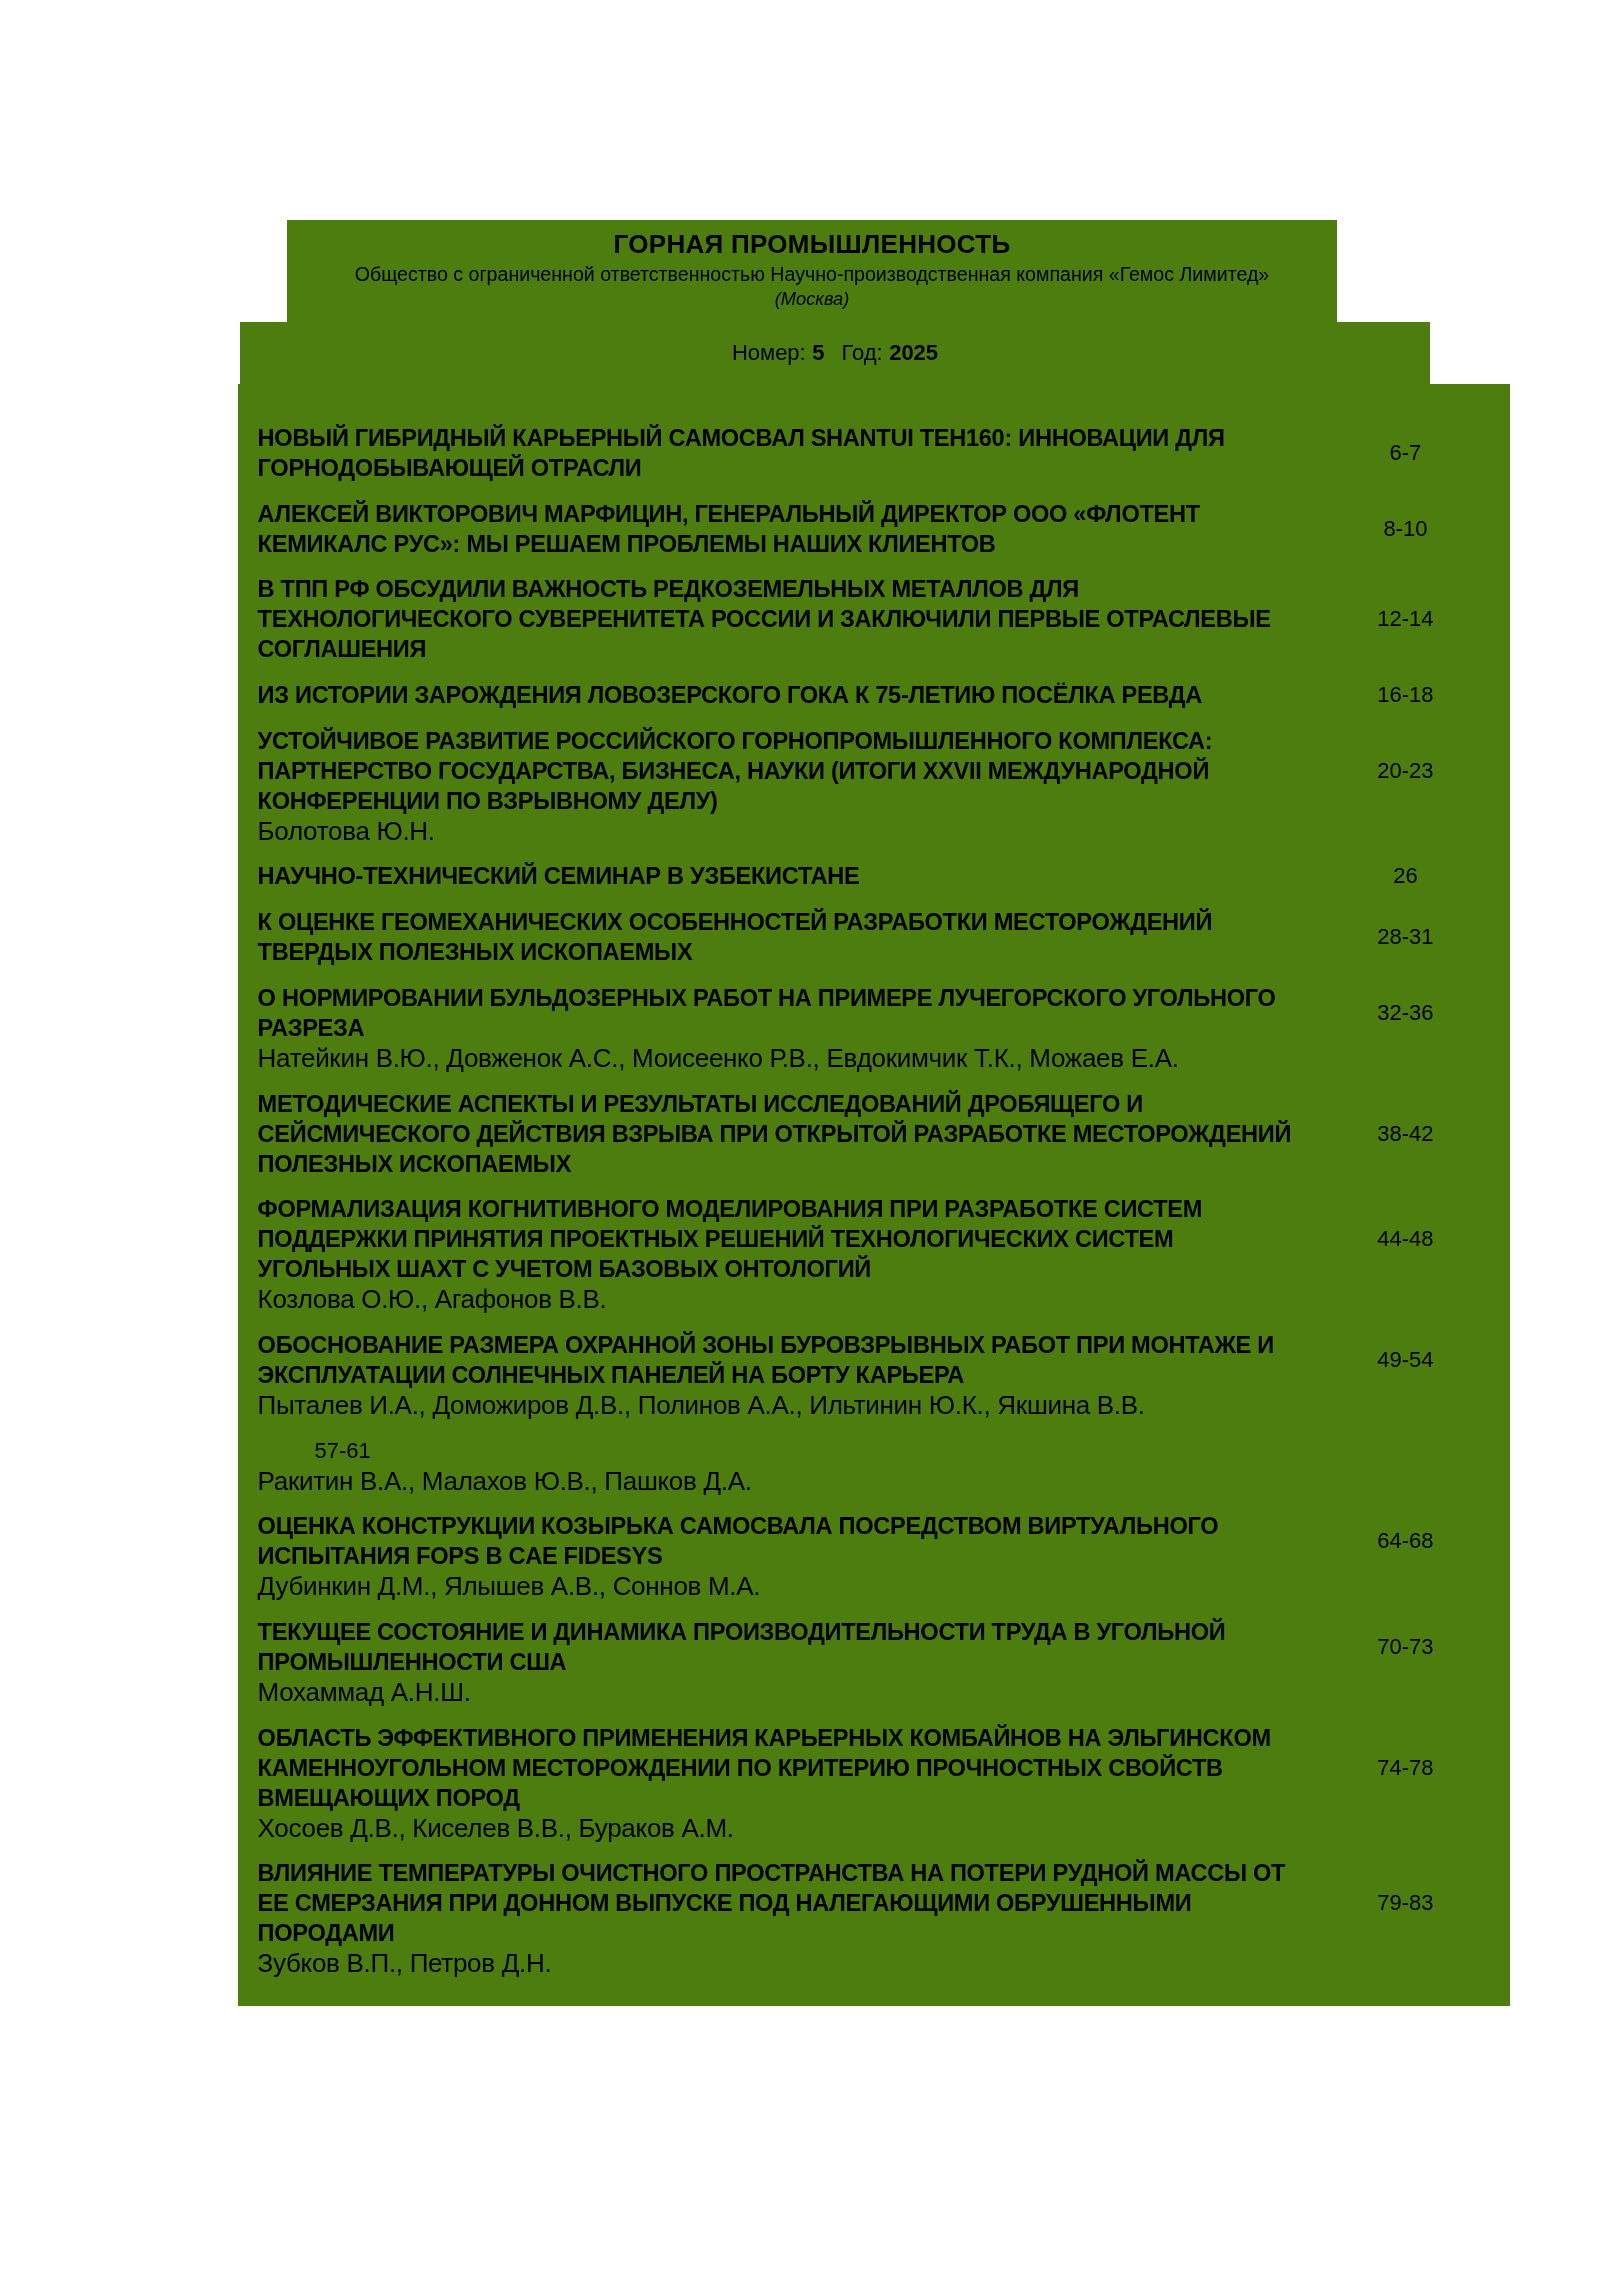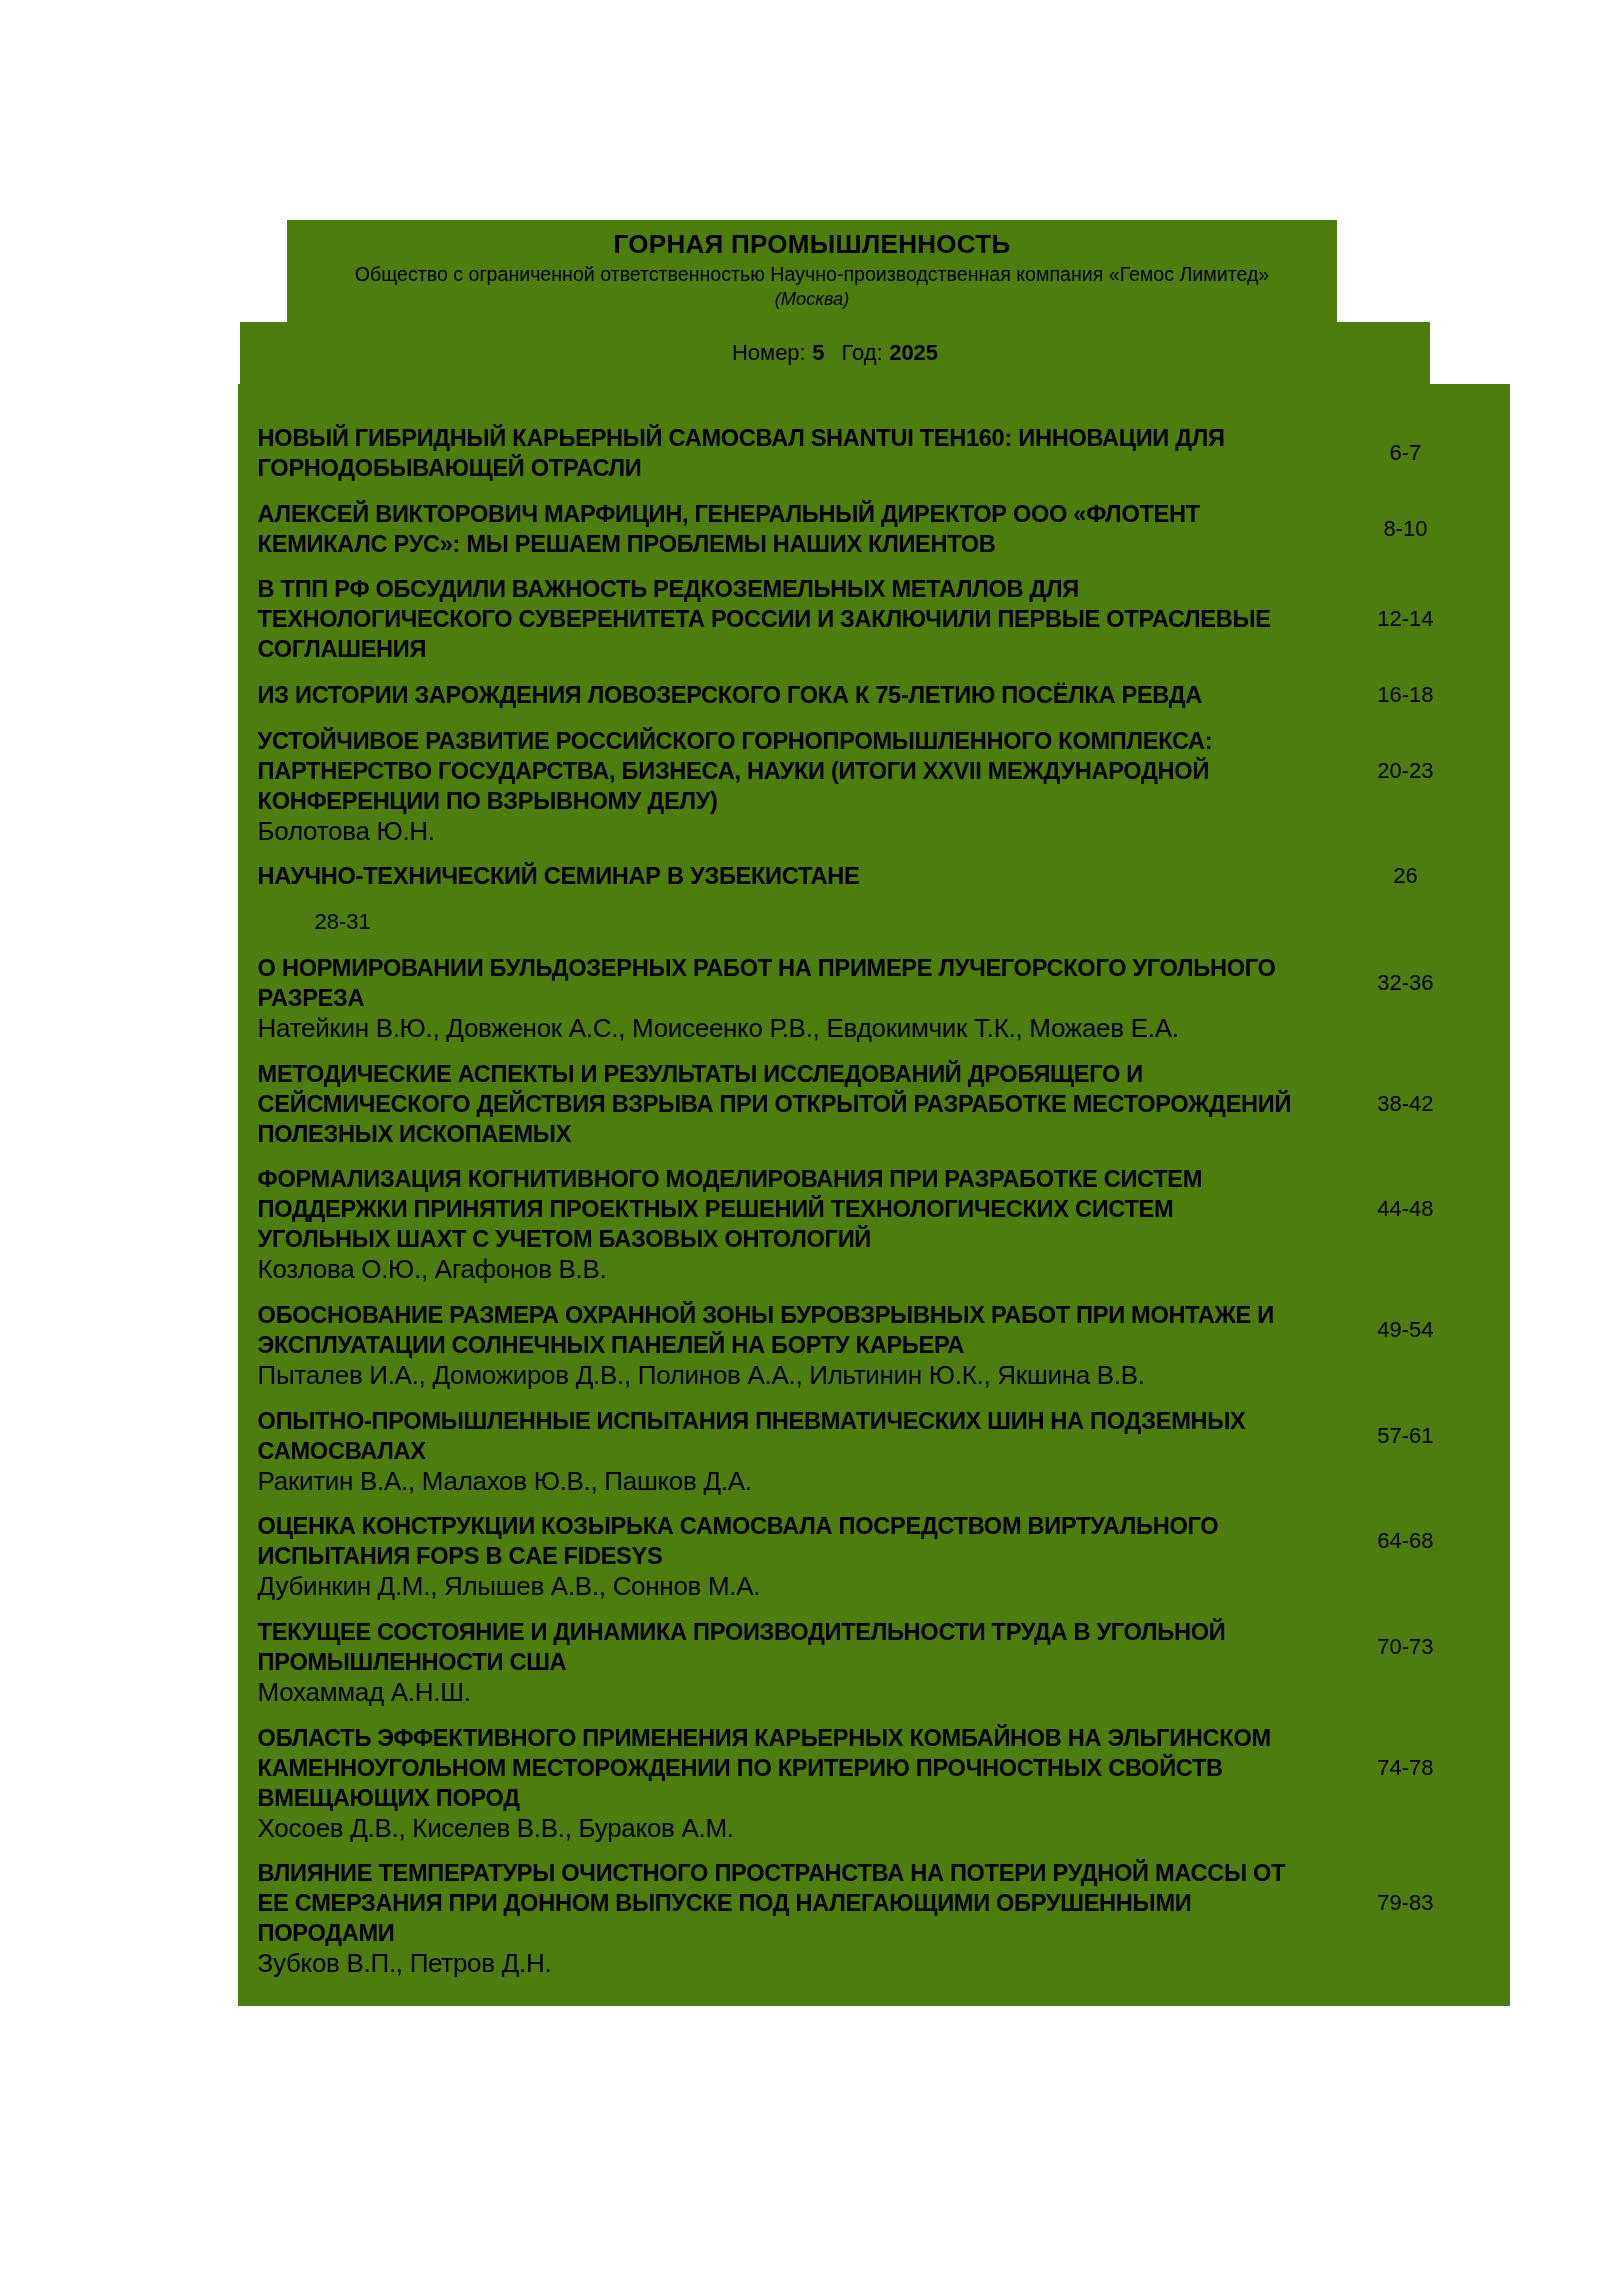--- a/index.html
+++ b/index.html
@@ -151,20 +151,21 @@
   <div class="entry">
     <div class="entry-row">
       <div class="entry-title">НАУЧНО-ТЕХНИЧЕСКИЙ СЕМИНАР В УЗБЕКИСТАНЕ</div>
       <div class="entry-pages">26</div>
     </div>
 
   </div>
 
   <div class="entry">
     <div class="entry-row">
+      <div class="entry-title">К ОЦЕНКЕ ГЕОМЕХАНИЧЕСКИХ ОСОБЕННОСТЕЙ РАЗРАБОТКИ МЕСТОРОЖДЕНИЙ ТВЕРДЫХ ПОЛЕЗНЫХ ИСКОПАЕМЫХ</div>
       <div class="entry-pages">28-31</div>
     </div>
   </div>
 
   <div class="entry">
     <div class="entry-row">
       <div class="entry-title">О НОРМИРОВАНИИ БУЛЬДОЗЕРНЫХ РАБОТ НА ПРИМЕРЕ ЛУЧЕГОРСКОГО УГОЛЬНОГО РАЗРЕЗА</div>
       <div class="entry-pages">32-36</div>
     </div>
     <div class="entry-authors">Натейкин В.Ю., Довженок А.С., Моисеенко Р.В., Евдокимчик Т.К., Можаев Е.А.</div>
@@ -188,21 +189,20 @@
   <div class="entry">
     <div class="entry-row">
       <div class="entry-title">ОБОСНОВАНИЕ РАЗМЕРА ОХРАННОЙ ЗОНЫ БУРОВЗРЫВНЫХ РАБОТ ПРИ МОНТАЖЕ И ЭКСПЛУАТАЦИИ СОЛНЕЧНЫХ ПАНЕЛЕЙ НА БОРТУ КАРЬЕРА</div>
       <div class="entry-pages">49-54</div>
     </div>
     <div class="entry-authors">Пыталев И.А., Доможиров Д.В., Полинов А.А., Ильтинин Ю.К., Якшина В.В.</div>
   </div>
 
   <div class="entry">
     <div class="entry-row">
-      <div class="entry-title">ОПЫТНО-ПРОМЫШЛЕННЫЕ ИСПЫТАНИЯ ПНЕВМАТИЧЕСКИХ ШИН НА ПОДЗЕМНЫХ САМОСВАЛАХ</div>
       <div class="entry-pages">57-61</div>
     </div>
     <div class="entry-authors">Ракитин В.А., Малахов Ю.В., Пашков Д.А.</div>
   </div>
 
   <div class="entry">
     <div class="entry-row">
       <div class="entry-title">ОЦЕНКА КОНСТРУКЦИИ КОЗЫРЬКА САМОСВАЛА ПОСРЕДСТВОМ ВИРТУАЛЬНОГО ИСПЫТАНИЯ FOPS В CAE FIDESYS</div>
       <div class="entry-pages">64-68</div>
     </div>

